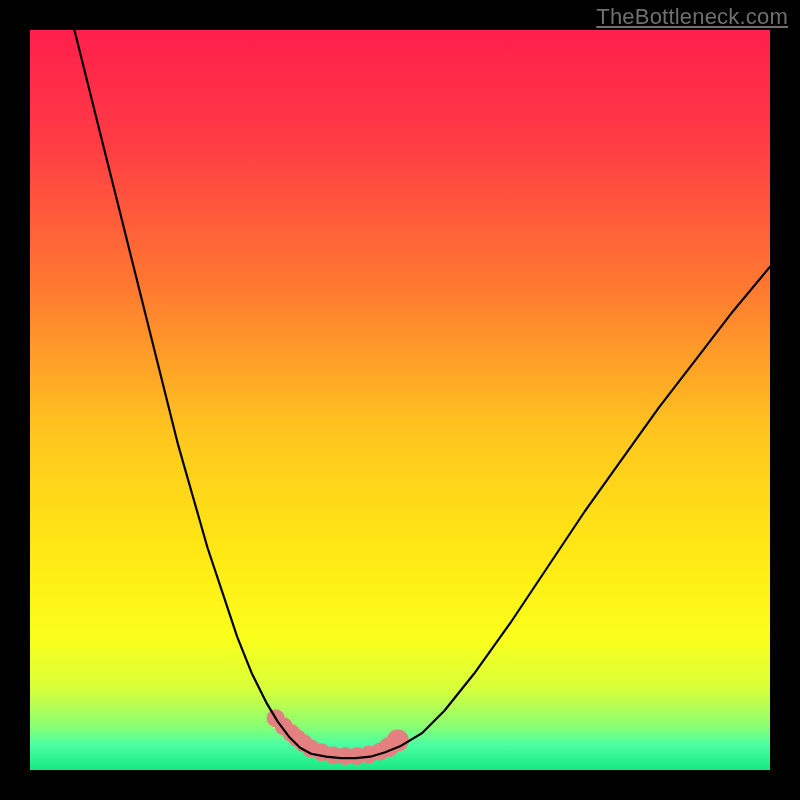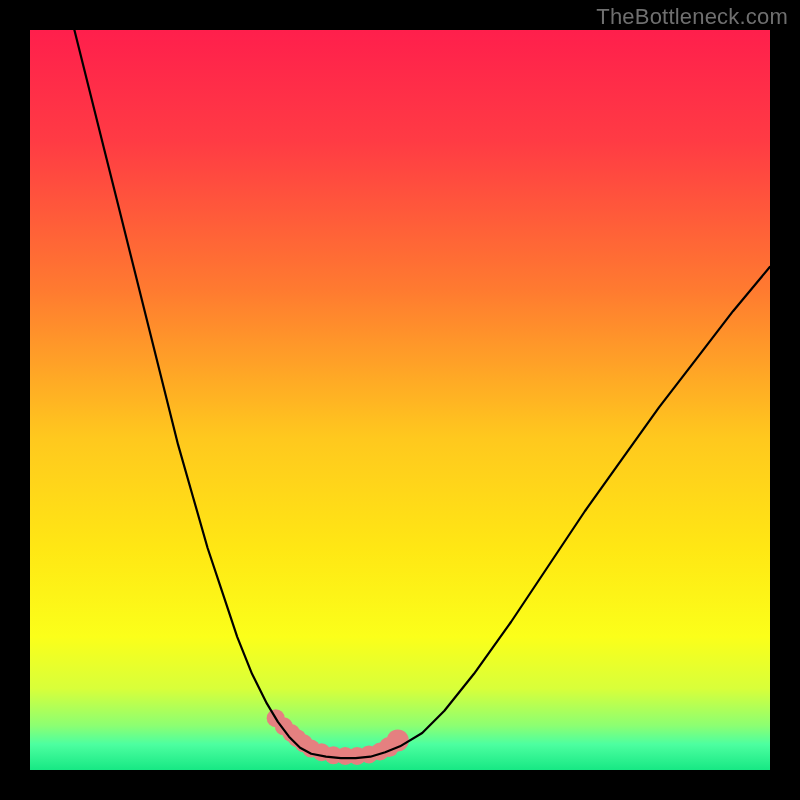--- a/index.html
+++ b/index.html
@@ -43,20 +43,21 @@
   }
   .watermark {
     position: absolute;
     top: 4px;
     right: 12px;
     color: #6f6f6f;
     font-size: 22px;
     font-weight: 500;
     letter-spacing: 0.2px;
     user-select: none;
+    text-decoration: underline;
   }
 </style>
 </head>
 <body>
 
 <div class="frame">
   <div class="watermark">TheBottleneck.com</div>
 
   <div class="plot">
     <svg class="gradient" viewBox="0 0 740 740" preserveAspectRatio="none">

